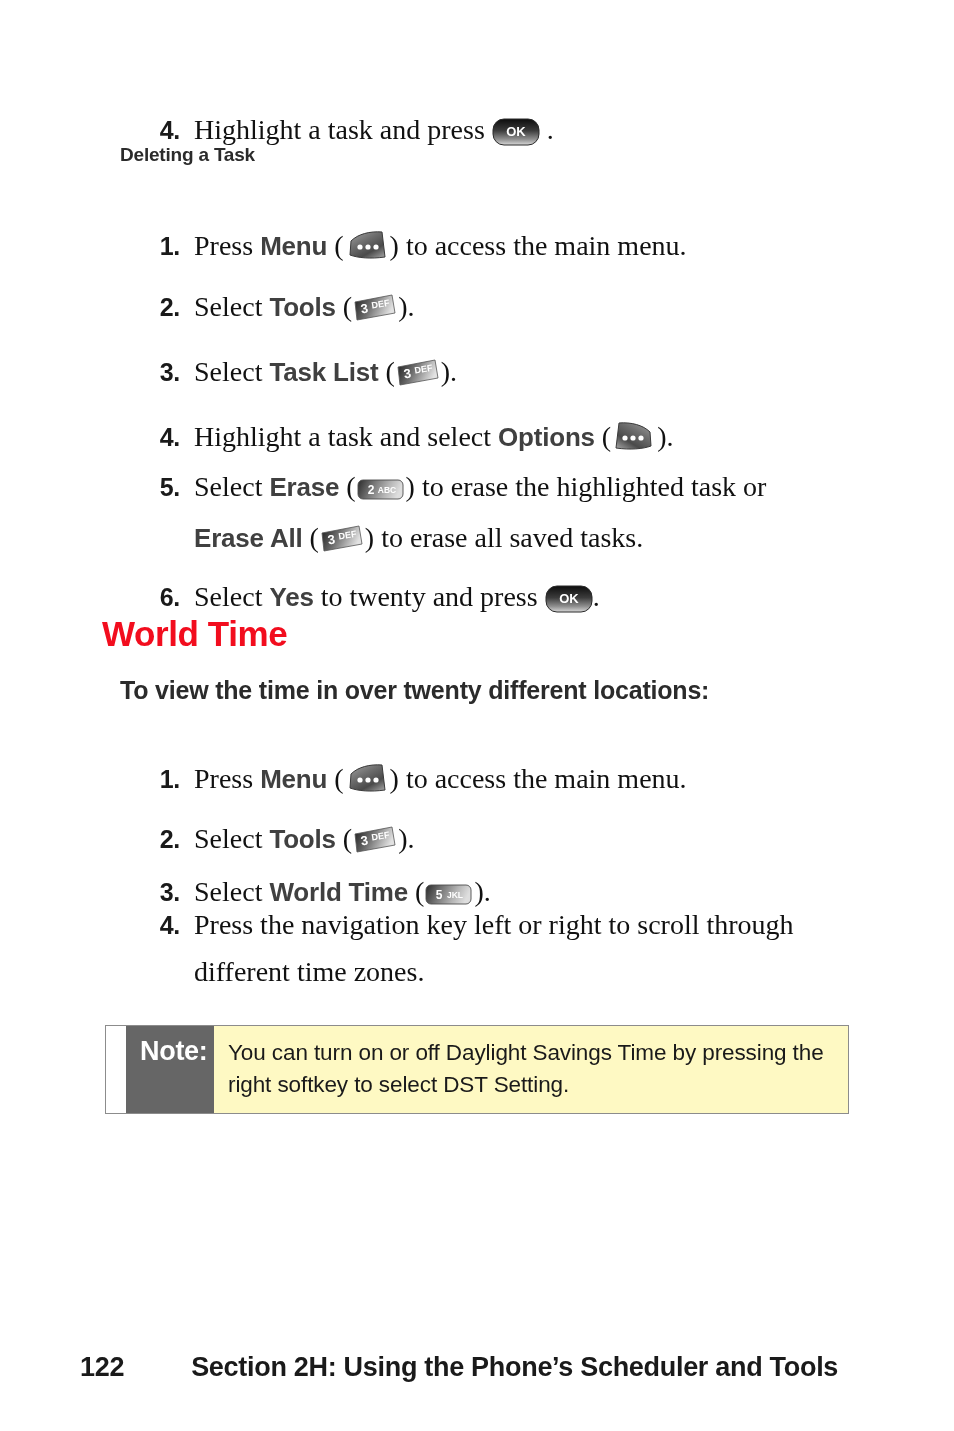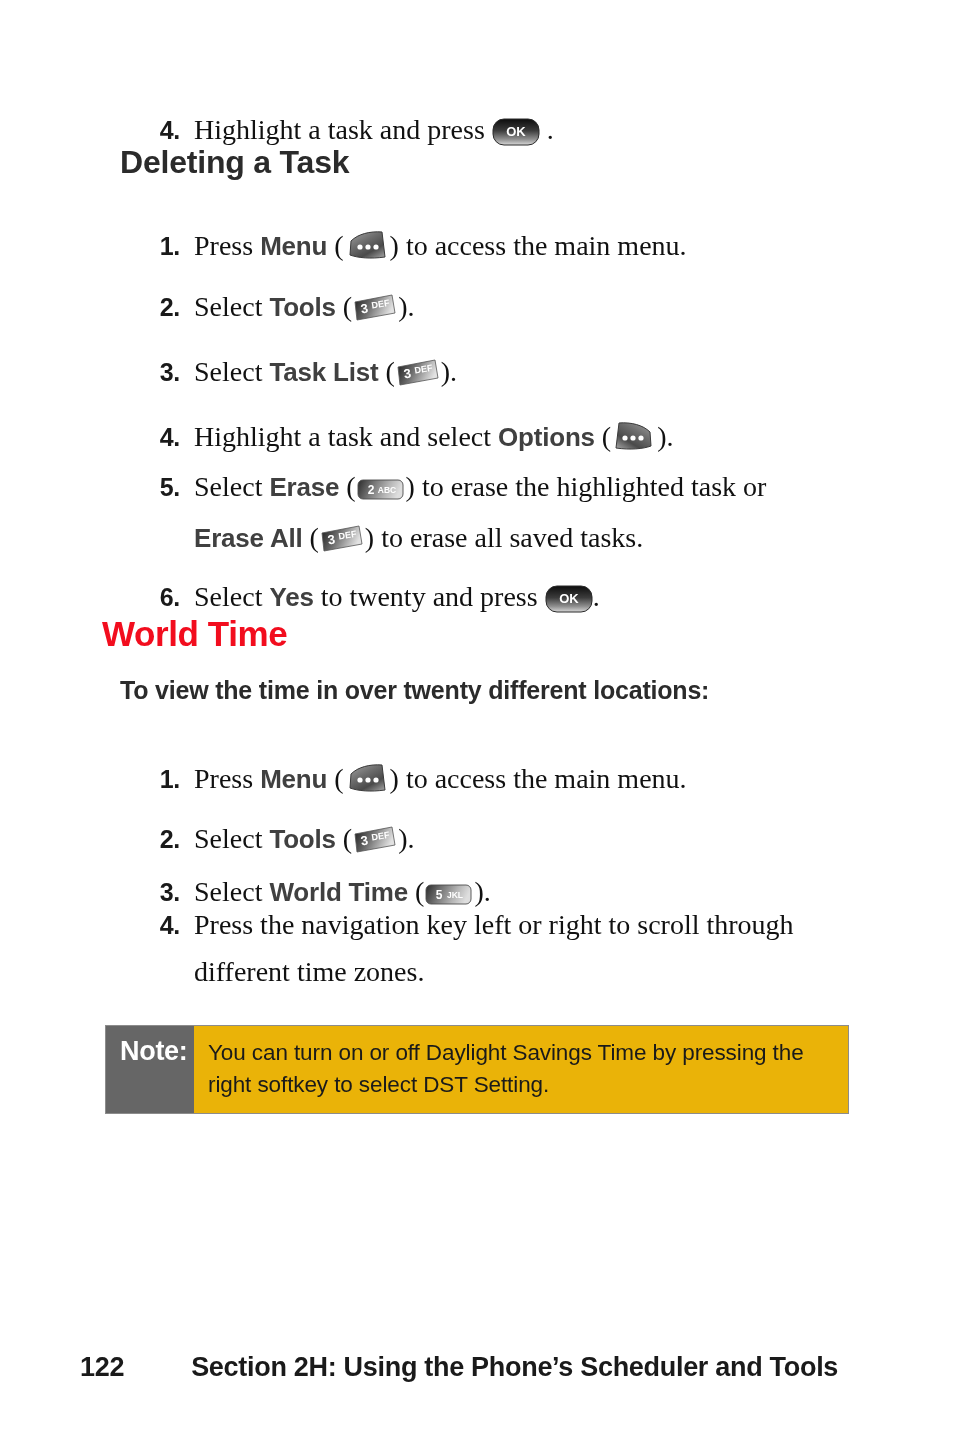--- a/index.html
+++ b/index.html
@@ -56,21 +56,21 @@
     font-size: 26px;
     letter-spacing: -0.2px;
     color: #404040;
   }
 
   
   .subhead {
     position: absolute;
     font-family: "Liberation Sans Narrow", "Liberation Sans", sans-serif;
     font-weight: bold;
-    font-size: 32px;
+    font-size: 19px;
     color: #2b2b2b;
     letter-spacing: -0.2px;
   }
 
   
   .redhead {
     position: absolute;
     font-family: "Liberation Sans Narrow", "Liberation Sans", sans-serif;
     font-weight: bold;
     font-size: 35px;
@@ -99,21 +99,21 @@
     font-family: "Liberation Sans Narrow", "Liberation Sans", sans-serif;
     font-weight: bold;
     font-size: 27px;
     padding: 10px 14px 10px 14px;
     width: 88px;
     box-sizing: border-box;
     letter-spacing: -0.3px;
     flex: 0 0 88px;
   }
   .note-text {
-    background: #eab308;
+    background: #fef9c3;
     color: #1a1a1a;
     font-family: "Liberation Sans Narrow", "Liberation Sans", sans-serif;
     font-size: 22.5px;
     line-height: 32px;
     padding: 11px 12px 12px 14px;
     letter-spacing: -0.1px;
     flex: 1 1 auto;
   }
 
   
@@ -383,21 +383,21 @@
         </svg>
       </span><span class="paren">)</span><span>.</span>
     </span>
   </div>
 
   <div class="step" style="left:134px; top:901px;">
     <span class="step-num">4.</span>
     <span class="step-body wrap">Press the navigation key left or right to scroll through different time zones.</span>
   </div>
 
-  <div class="note-box" style="left:105px; top:1025px; width:744px;">
+  <div class="note-box" style="left:105px; top:1025px; width:744px;padding-left:20px;">
     <div class="note-label">Note:</div>
     <div class="note-text">You can turn on or off Daylight Savings Time by pressing the right softkey to select DST Setting.</div>
   </div>
 
   <div class="footer">
     <span class="footer-page">122</span>
     <span class="footer-title">Section 2H: Using the Phone’s Scheduler and Tools</span>
   </div>
 
 </div>

